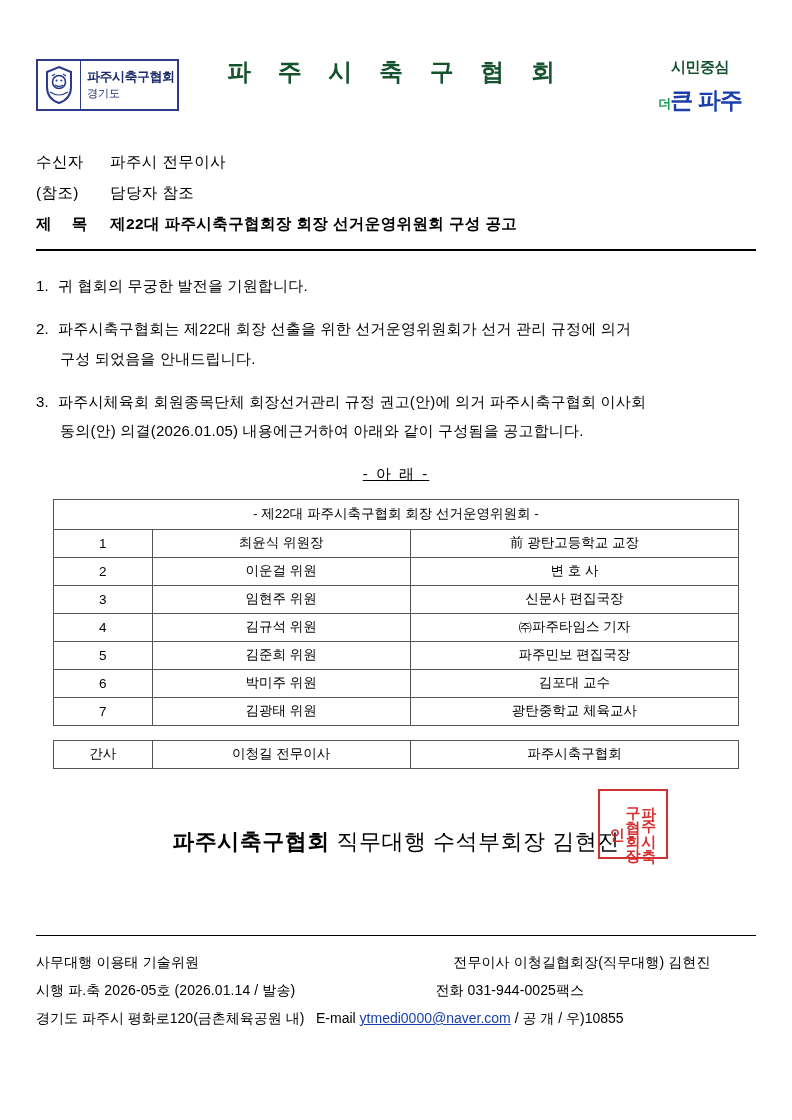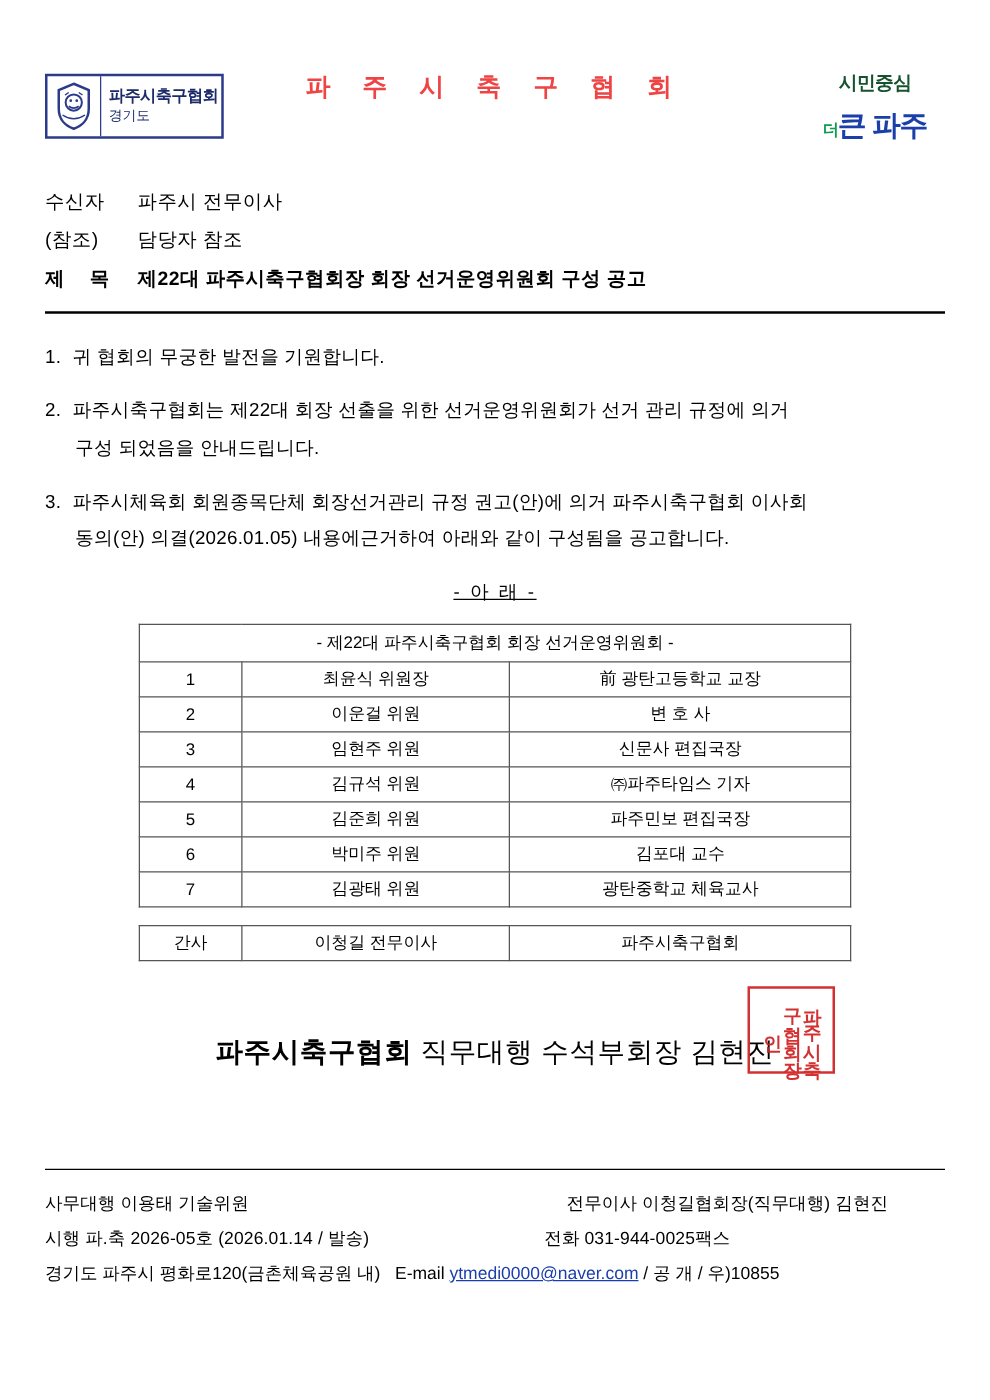--- a/index.html
+++ b/index.html
@@ -67,24 +67,24 @@
     font-size: 11px;
     color: #1b2a6b;
     line-height: 1.4;
   }
   .doc-title {
     position: absolute;
     left: 0;
     right: 0;
     top: 56px;
     text-align: center;
-    font-size: 20px;
+    font-size: 24px;
     font-weight: bold;
     letter-spacing: 10px;
-    color: #ef4444;
+    color: #14532d;
   }
   .city-logo {
     width: 112px;
     text-align: center;
     line-height: 1;
   }
   .city-logo .slogan {
     font-size: 15px;
     font-weight: bold;
     color: #14532d;
@@ -161,21 +161,21 @@
     text-decoration: underline;
   }
 
   
   .tbl-wrap {
     display: flex;
     justify-content: center;
   }
   table.cmt {
     border-collapse: collapse;
-    width: 570px;
+    width: 686px;
     font-size: 13.5px;
   }
   table.cmt td {
     border: 1px solid #555;
     text-align: center;
     height: 25px;
     padding: 1px 4px;
   }
   table.cmt td.head {
     height: 27px;

